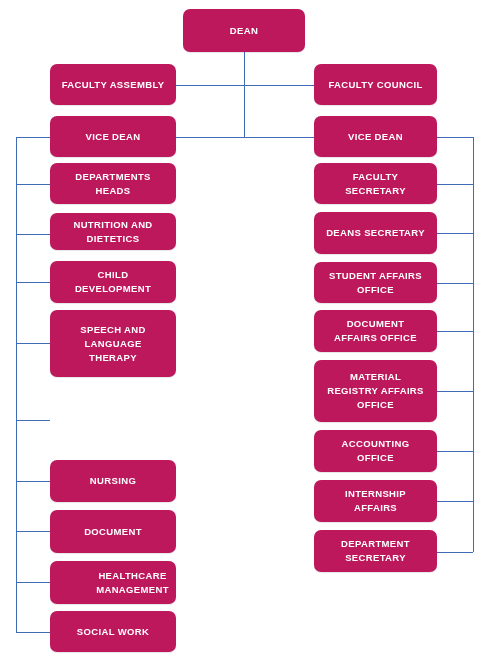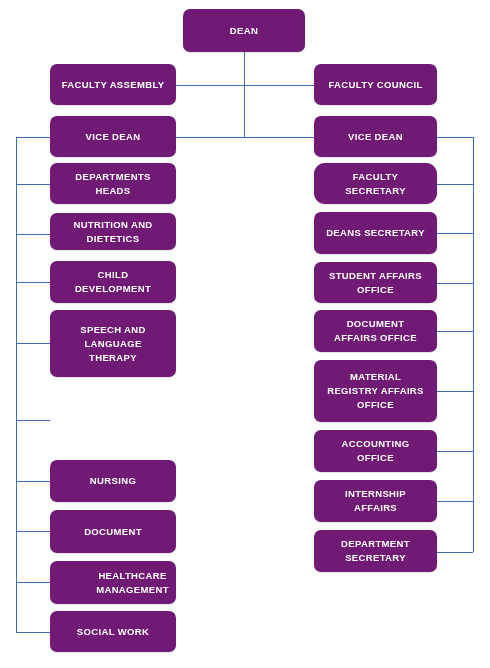--- a/index.html
+++ b/index.html
@@ -14,21 +14,21 @@
     overflow: hidden;
   }
   #chart {
     position: relative;
     width: 490px;
     height: 668px;
     background: #ffffff;
   }
   .node {
     position: absolute;
-    background: #701a75;
+    background: #be185d;
     border-radius: 7px;
     color: #ffffff;
     font-size: 9.5px;
     font-weight: bold;
     letter-spacing: 0.35px;
     line-height: 14px;
     display: flex;
     align-items: center;
     justify-content: center;
     text-align: center;
@@ -122,21 +122,21 @@
   <div class="node" style="left:314px; top:64px; width:123px; height:41px;">
     <span class="lbl">FACULTY COUNCIL</span>
   </div>
 
   <div class="node" style="left:50px; top:611px; width:126px; height:41px;">
     <span class="lbl">SOCIAL WORK</span>
   </div>
   <div class="node" style="left:314px; top:116px; width:123px; height:41px;">
     <span class="lbl">VICE DEAN</span>
   </div>
-  <div class="node" style="left:314px; top:163px; width:123px; height:41px;border-radius:11px;">
+  <div class="node" style="left:314px; top:163px; width:123px; height:41px;">
     <span class="lbl">FACULTY
 SECRETARY</span>
   </div>
   <div class="node" style="left:314px; top:212px; width:123px; height:42px;">
     <span class="lbl">DEANS SECRETARY</span>
   </div>
   <div class="node" style="left:314px; top:262px; width:123px; height:41px;">
     <span class="lbl">STUDENT AFFAIRS
 OFFICE</span>
   </div>

